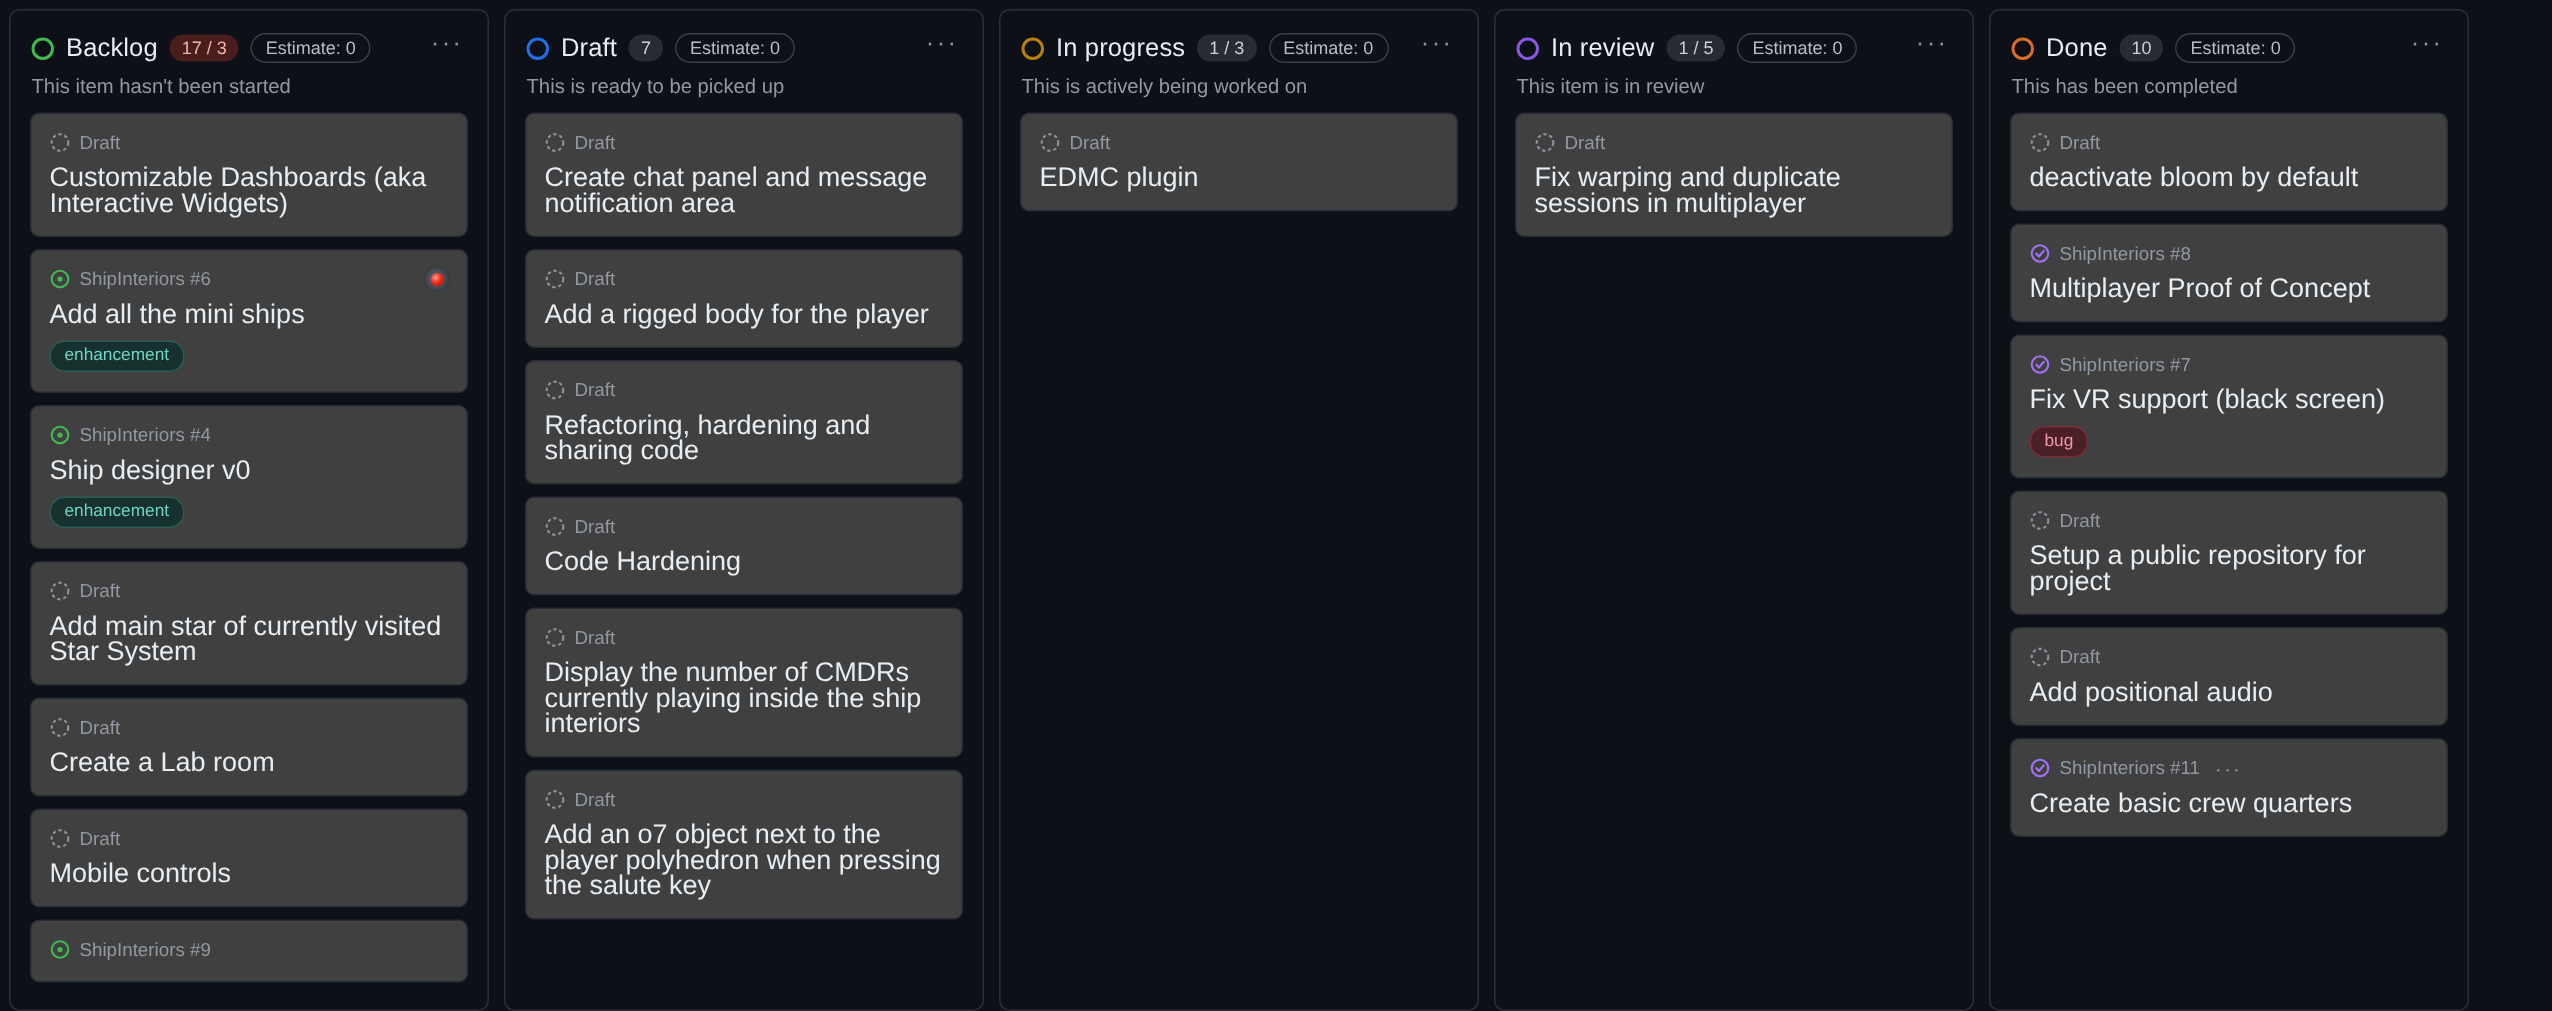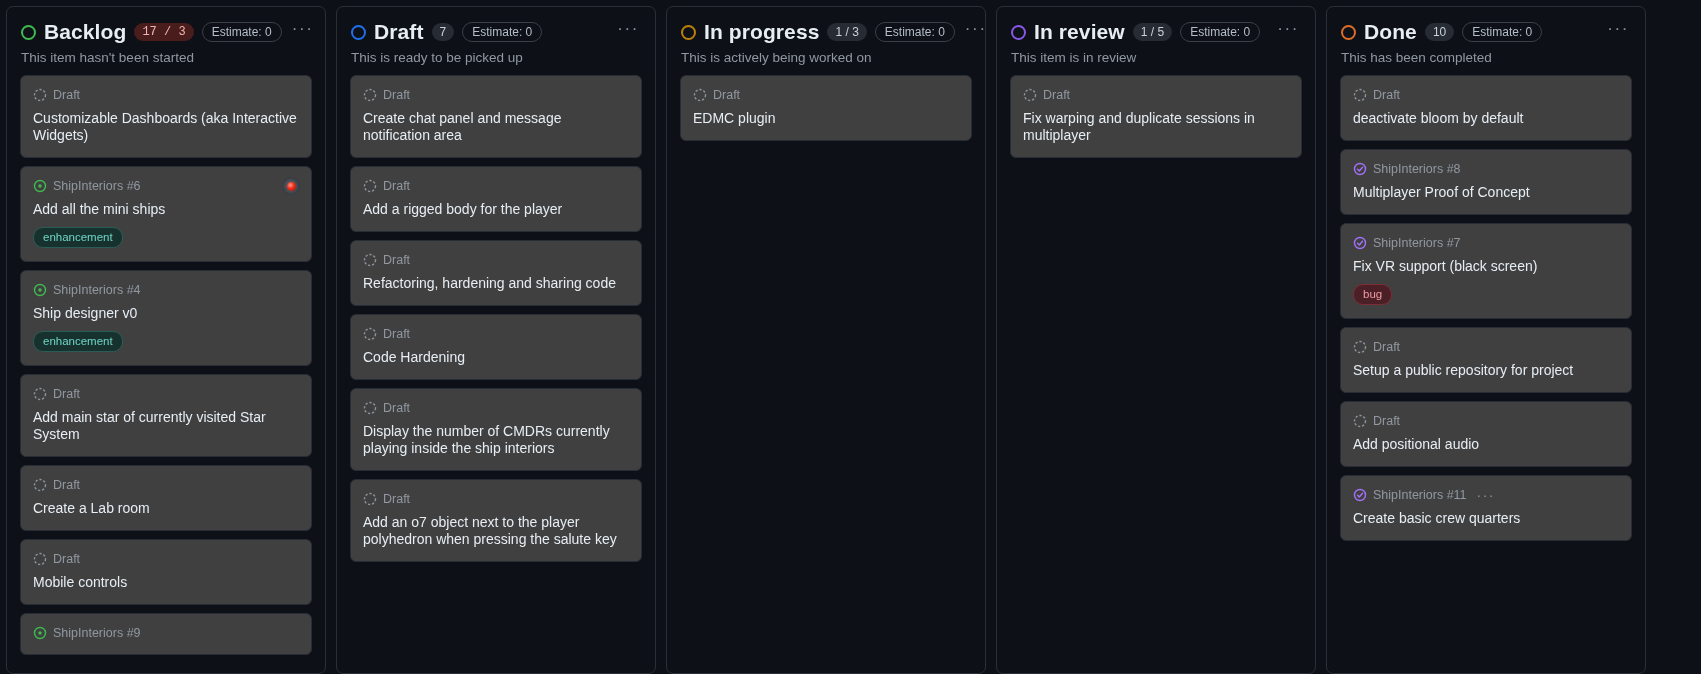--- a/index.html
+++ b/index.html
@@ -44,39 +44,38 @@
     width: 15px; height: 15px;
     border-radius: 50%;
     border: 2px solid #3fb950;
     flex: 0 0 auto;
   }
   .status-dot.blue   { border-color: #1f6feb; }
   .status-dot.yellow { border-color: #bb8009; }
   .status-dot.purple { border-color: #8957e5; }
   .status-dot.orange { border-color: #db6d28; }
   .col-name {
-    font-size: 21px;
-    font-weight: bold;
+    font-size: 17px;
+    font-weight: normal;
     color: #e6edf3;
     letter-spacing: .1px;
     white-space: nowrap;
   }
   .count-badge {
     font-size: 12px;
     color: #c9d1d9;
     background: #272b33;
     border-radius: 10px;
     padding: 2px 8px;
     line-height: 14px;
     white-space: nowrap;
   }
   .count-badge.limit {
     background: #4a1d1d;
     color: #f0b3b3;
-    font-family: Liberation Mono, monospace;
   }
   .estimate-badge {
     font-size: 12px;
     color: #b5bdc7;
     border: 1px solid #3a3f47;
     border-radius: 11px;
     padding: 2px 9px;
     line-height: 14px;
     white-space: nowrap;
   }
@@ -127,21 +126,21 @@
   .card-kebab {
     color: #8b949e;
     font-size: 14px;
     letter-spacing: 1.4px;
     line-height: 8px;
     margin-left: 4px;
     user-select: none;
     cursor: pointer;
   }
   .card-title {
-    font-size: 14px;
+    font-size: 18px;
     color: #e6edf3;
     line-height: 17px;
     margin-top: 7px;
   }
   .labels {
     margin-top: 9px;
     display: flex;
     gap: 5px;
     flex-wrap: wrap;
   }

